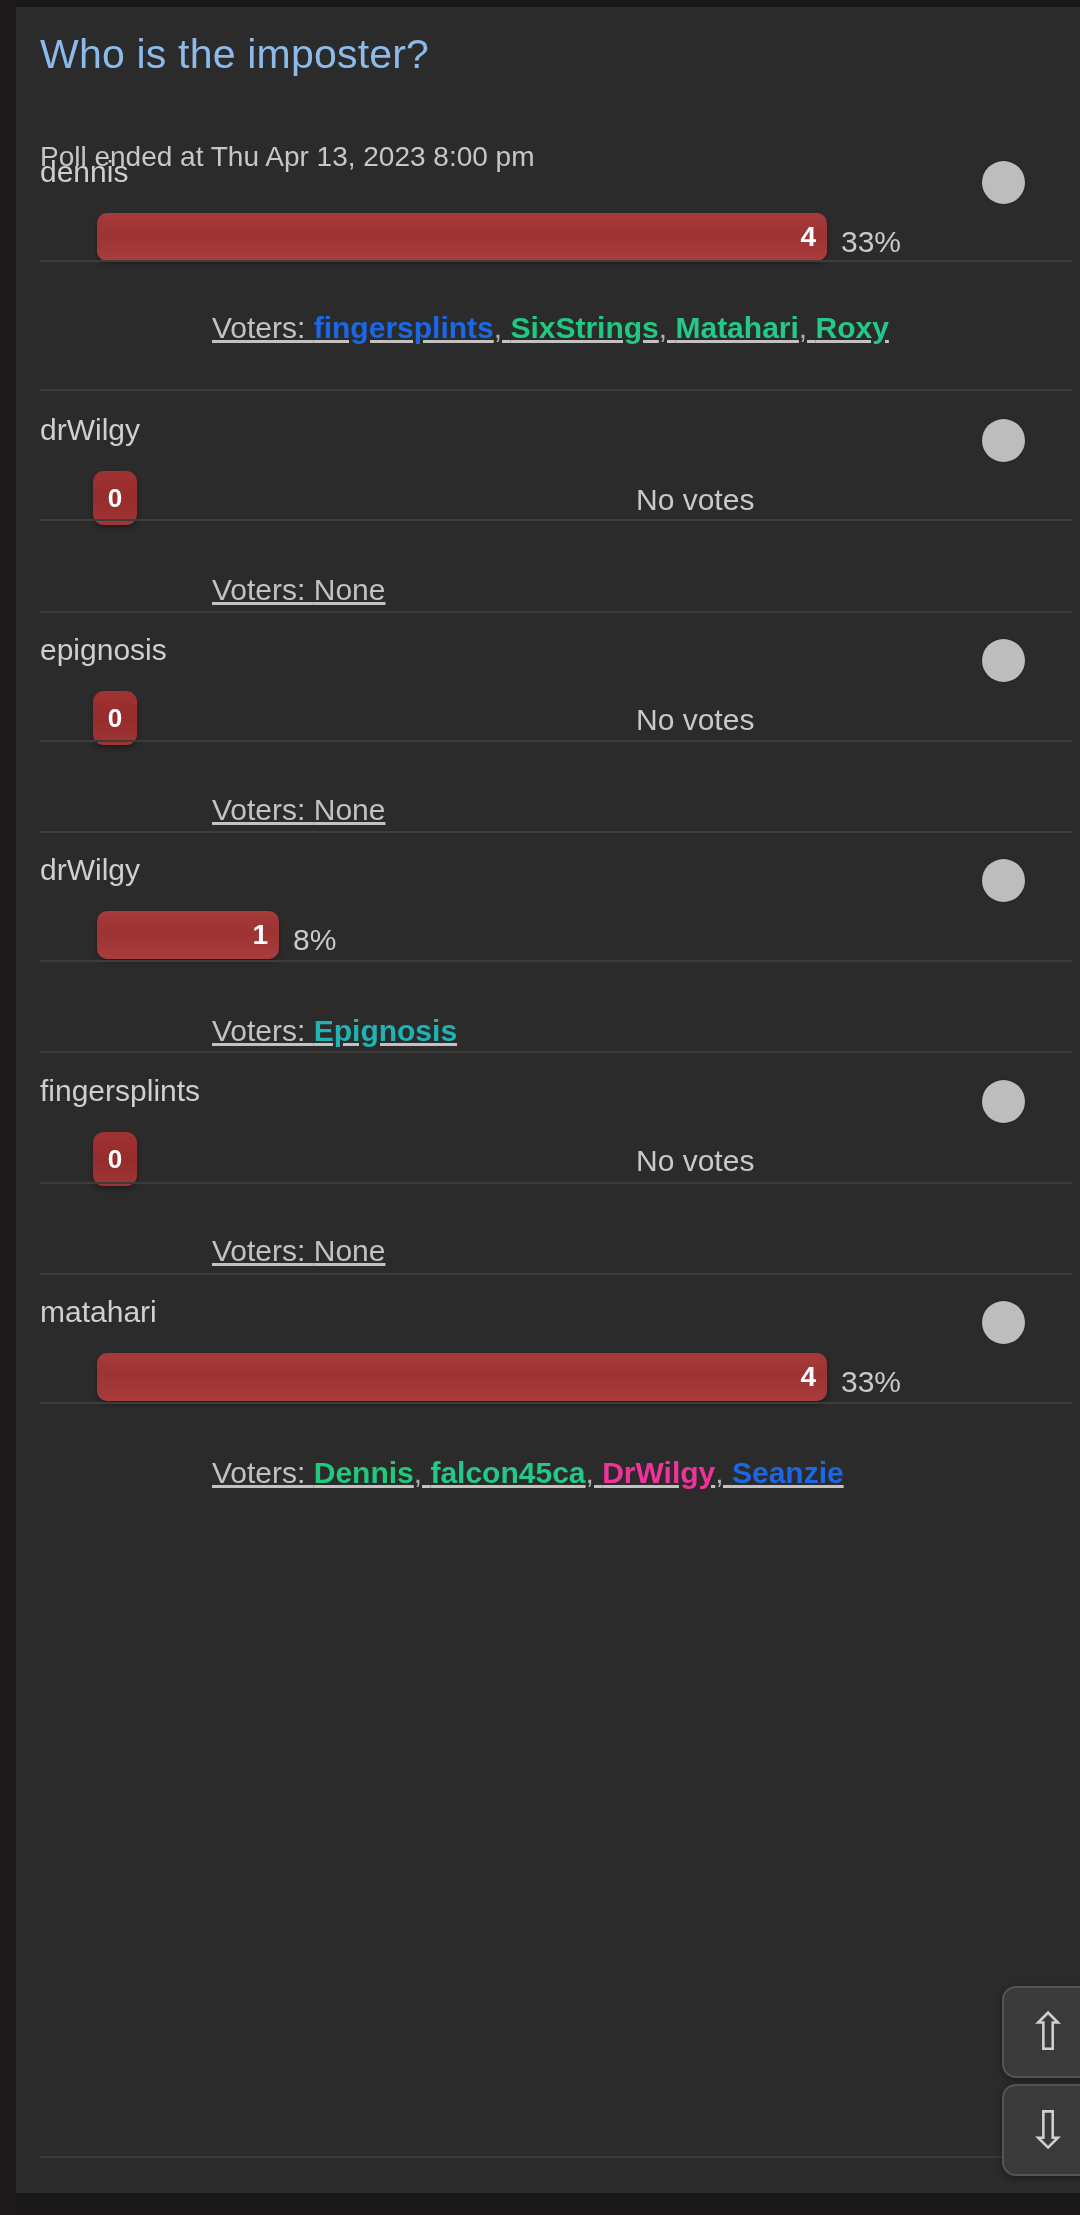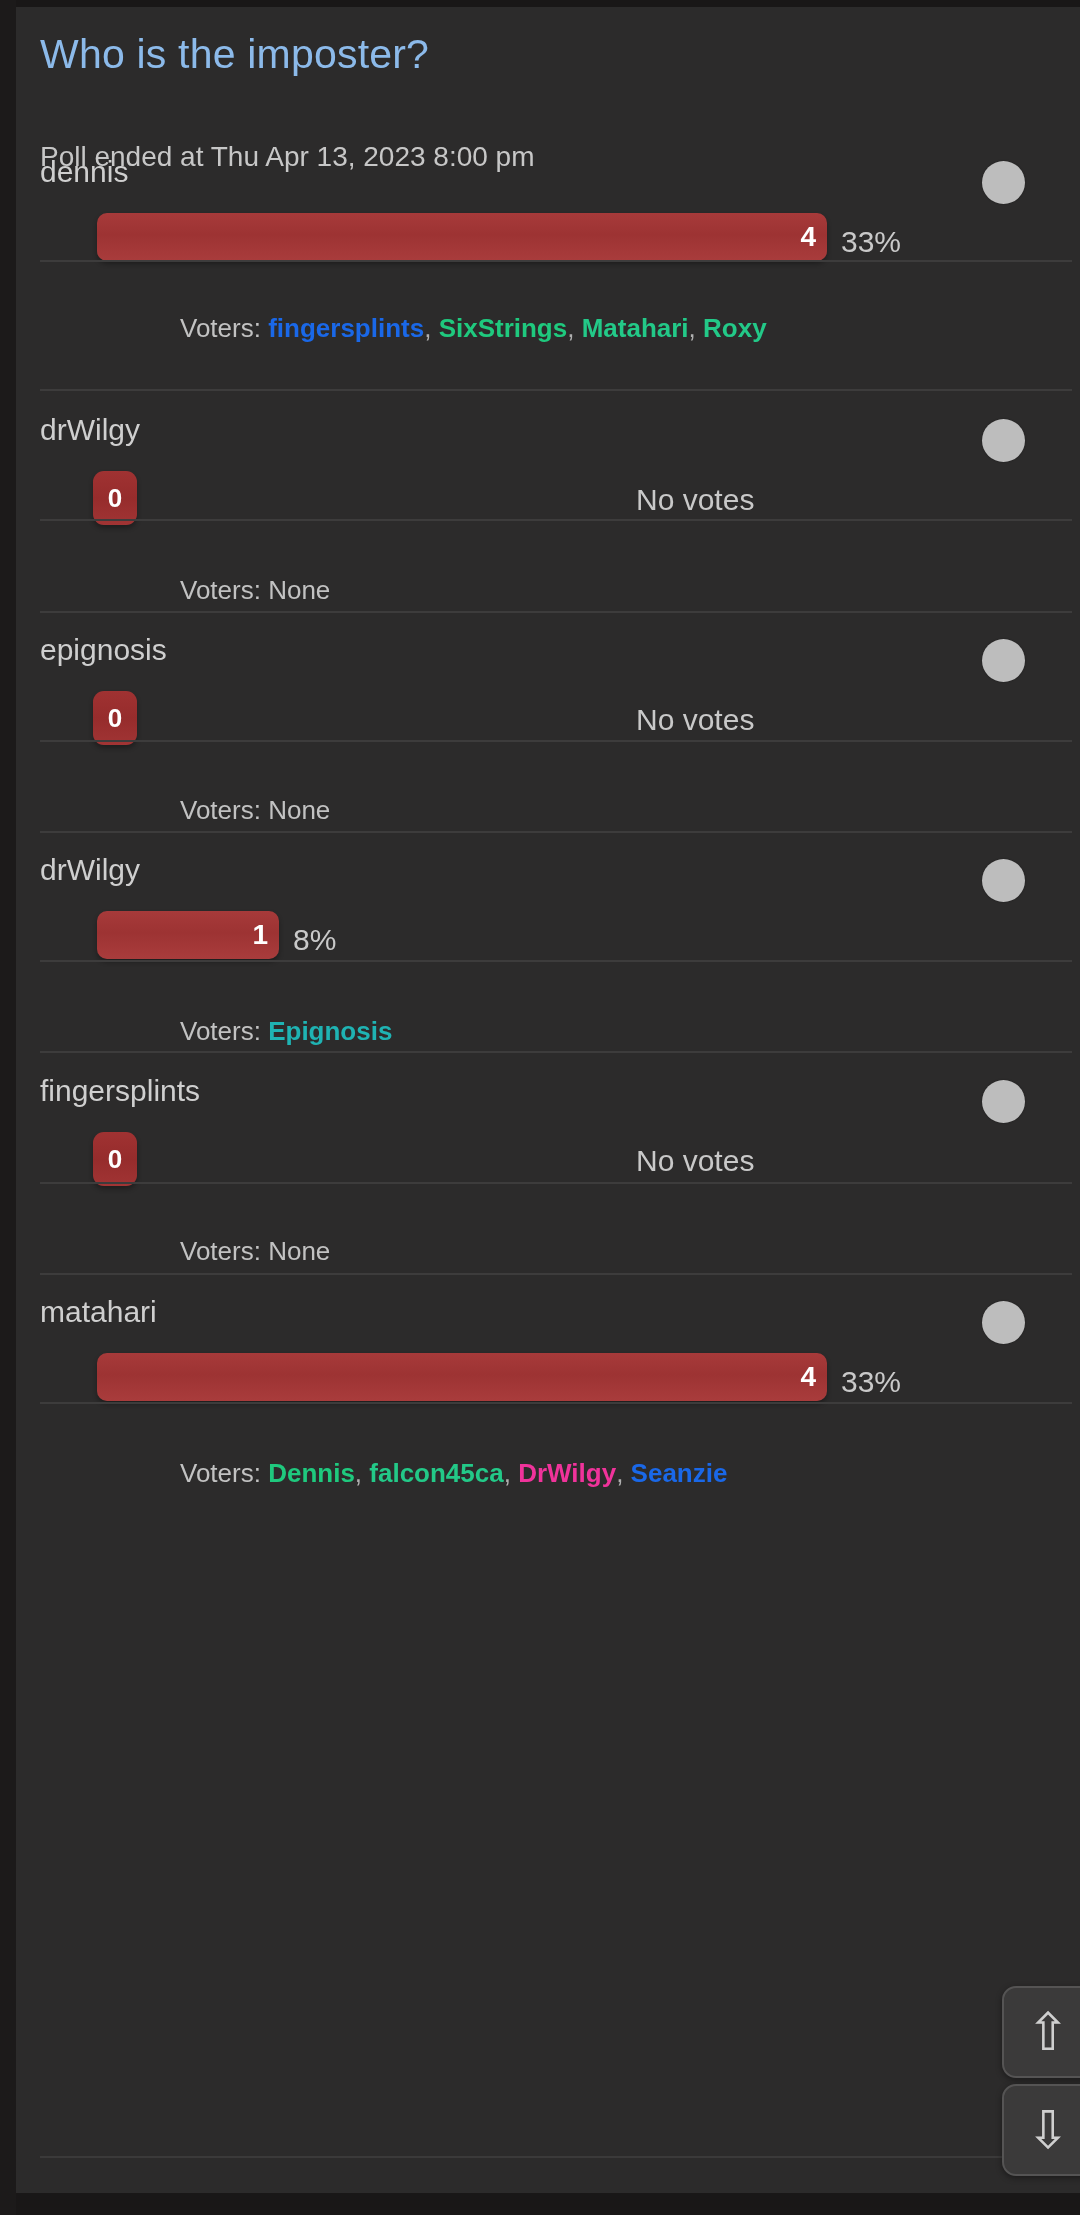--- a/index.html
+++ b/index.html
@@ -140,25 +140,26 @@
     position: absolute;
     left: 24px;
     width: 1032px;
     height: 2px;
     background: #3d3c3c;
   }
 
   
   .voters {
     position: absolute;
-    left: 164px;
+    left: 196px;
     width: 760px;
-    font-size: 26px;
+    font-size: 30px;
     color: #c2c2c2;
     line-height: 52px;
+    text-decoration: underline;
   }
   .voters .name { font-weight: bold; }
   .sep { color: #b0b0b0; font-weight: normal; }
 
   
   .scroll-btn {
     position: absolute;
     width: 88px;
     height: 88px;
     border-radius: 14px;

